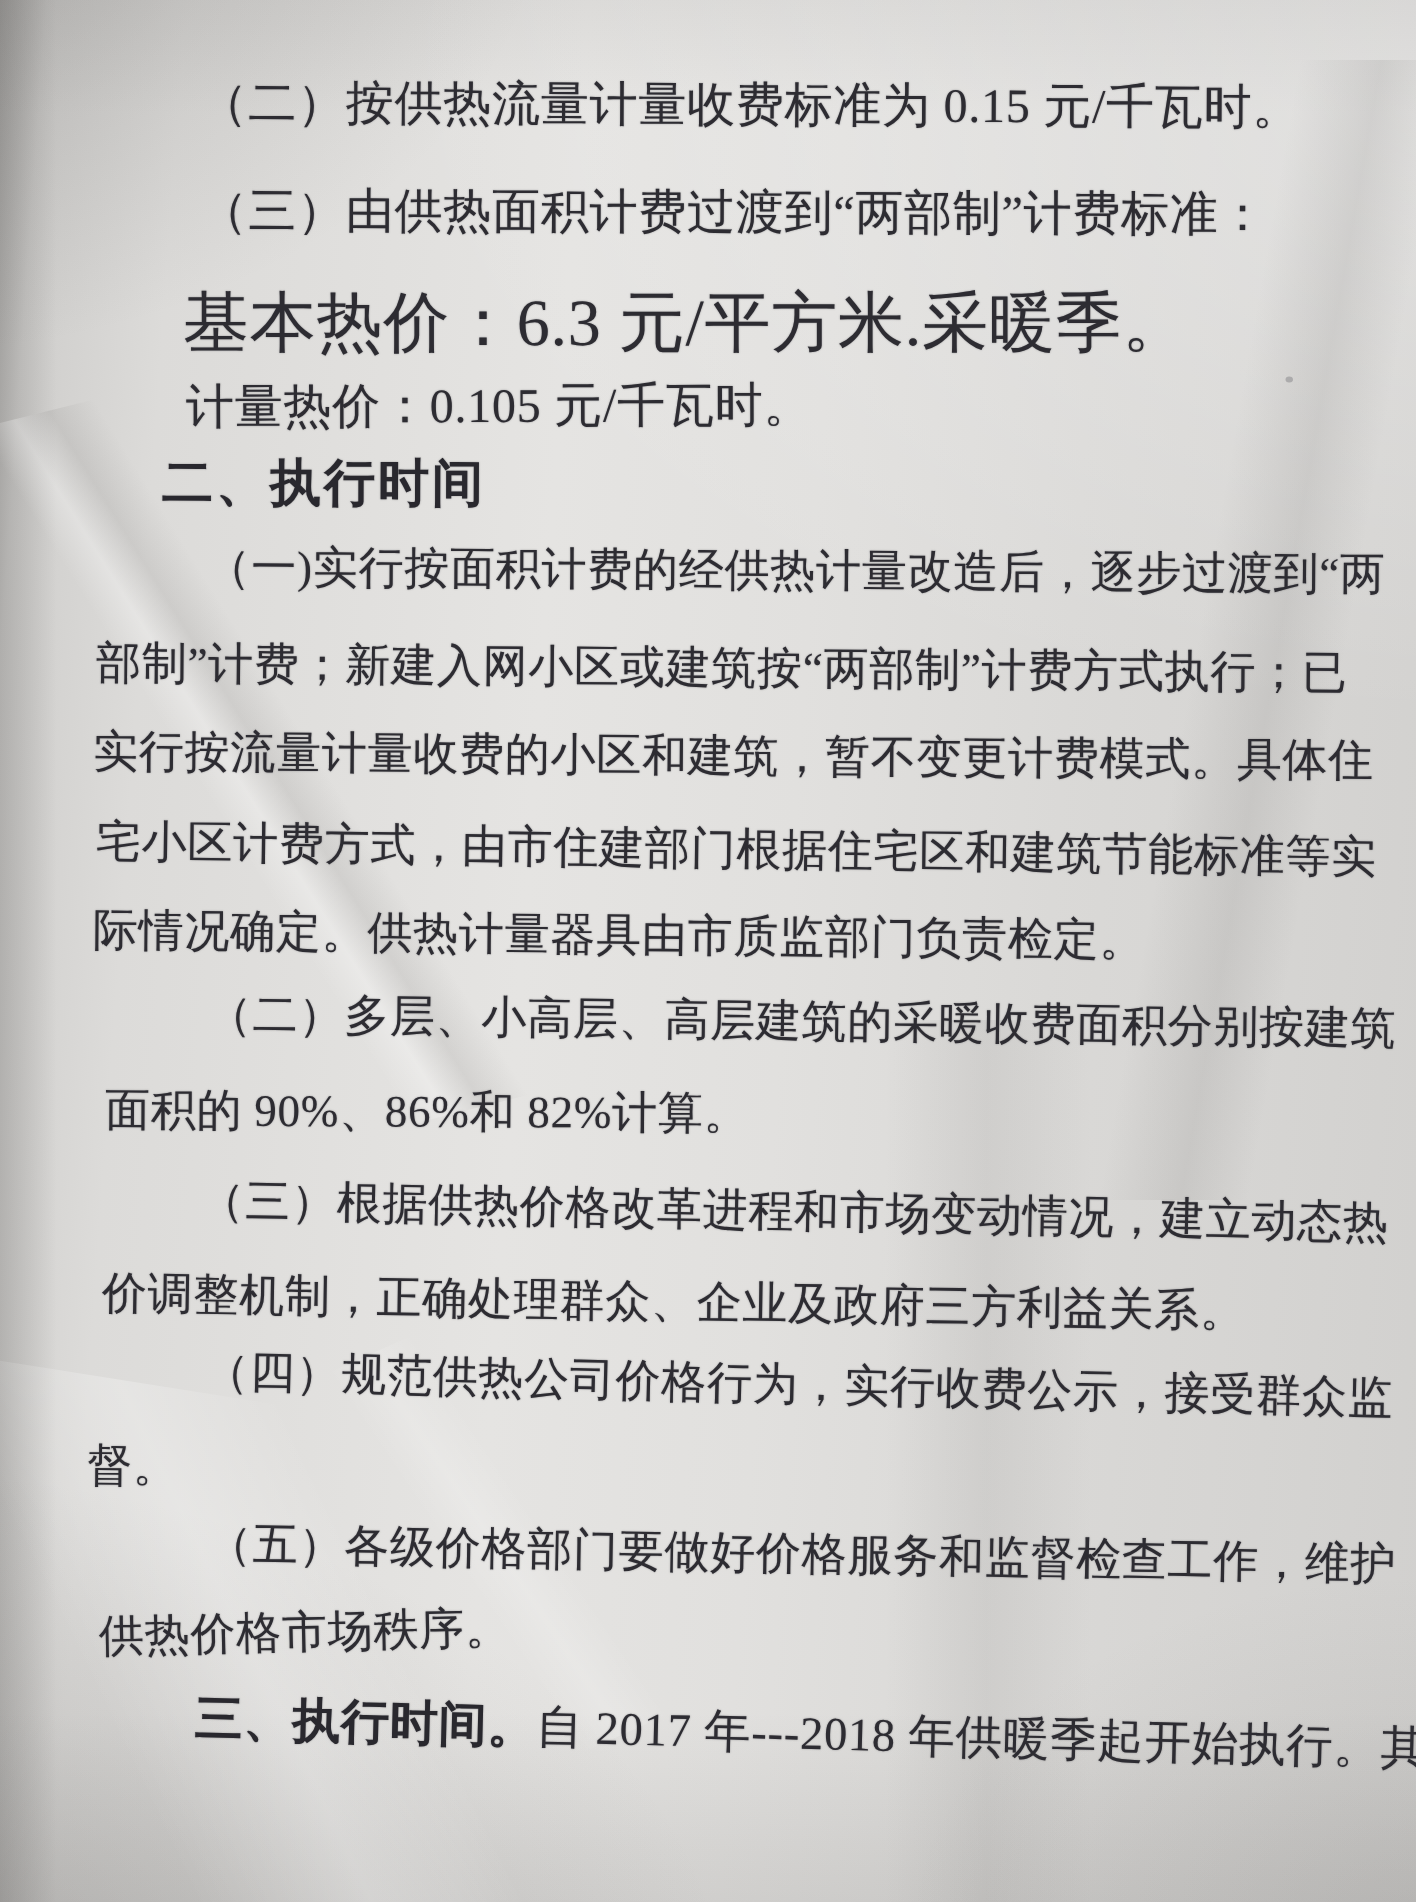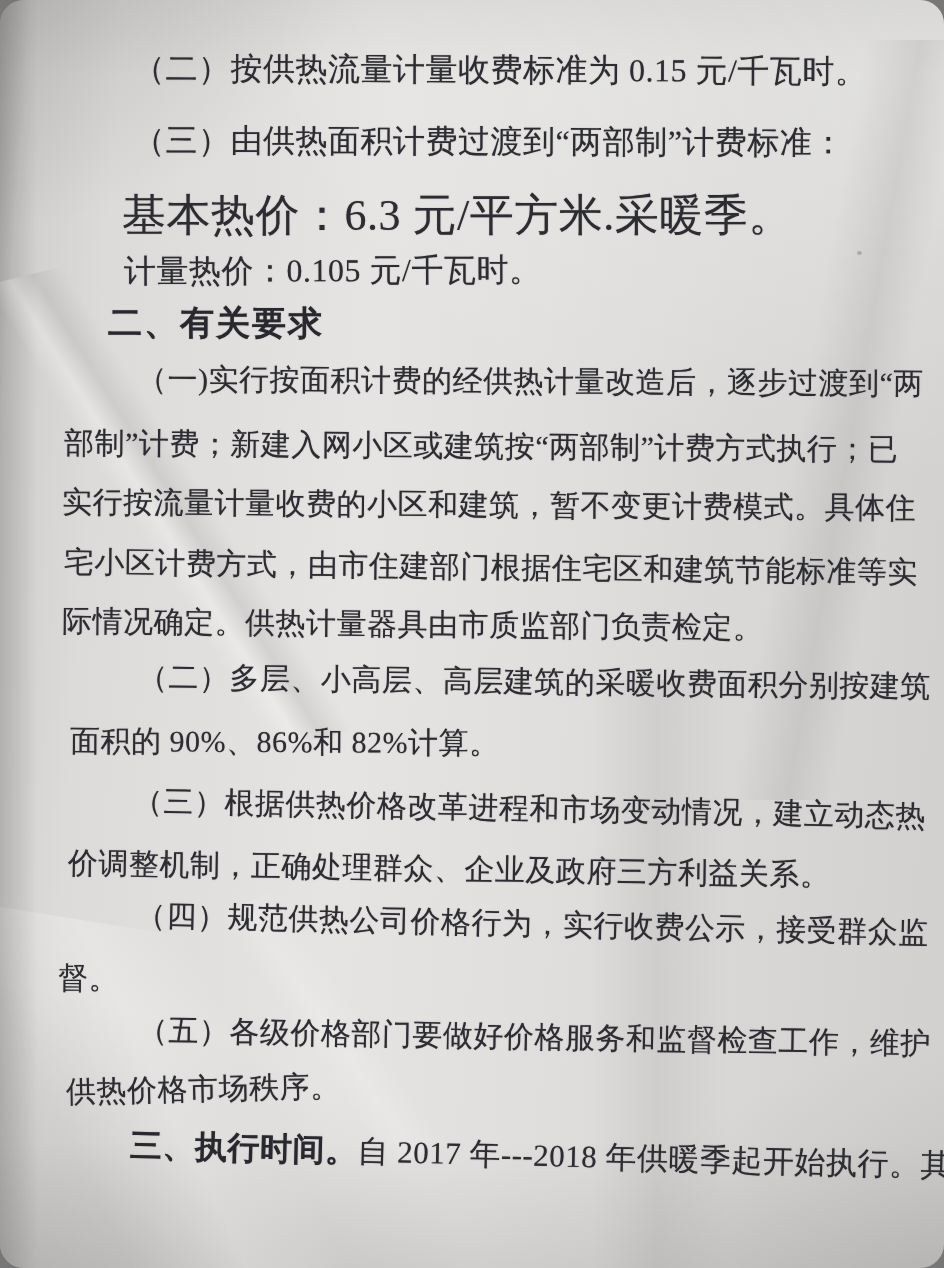--- a/index.html
+++ b/index.html
@@ -2,21 +2,20 @@
 <html><head>
 <meta charset="utf-8">
 <style>
   html, body { margin:0; padding:0; background:#777; }
   .photo {
     position:relative; width:944px; height:1268px; overflow:hidden;
     background:
       linear-gradient(94deg, #b5b4b2 0%, #cfcecc 3%, #dcdbd9 12%, #e5e4e2 38%,
                       #e1e0de 55%, #dad9d7 72%, #d5d4d2 88%, #d1d0ce 100%);
     font-family:"Liberation Serif","DejaVu Serif",serif;
-    border-radius:24px;
   }
   .shade {
     position:absolute; inset:0; pointer-events:none;
     background:
       radial-gradient(130% 55% at 105% 5%, rgba(255,255,255,.32), rgba(255,255,255,0) 60%),
       radial-gradient(85% 45% at -8% -6%, rgba(92,90,88,.26), rgba(92,90,88,0) 55%),
       radial-gradient(110% 50% at -12% 106%, rgba(92,90,88,.28), rgba(92,90,88,0) 58%),
       radial-gradient(60% 32% at 100% 102%, rgba(108,106,104,.15), rgba(108,106,104,0) 60%),
       linear-gradient(180deg, rgba(118,116,114,.10) 0%, rgba(118,116,114,0) 6%,
                       rgba(118,116,114,0) 90%, rgba(108,106,104,.15) 100%),
@@ -78,21 +77,21 @@
   <div class="crease crease-3"></div>
   <div class="crease crease-4"></div>
   <div class="crease crease-5"></div>
   <div class="speck"></div>
 
   <div class="ln l0">（二）按供热流量计量收费标准为 0.15 元/千瓦时。</div>
   <div class="ln l1">（三）由供热面积计费过渡到“两部制”计费标准：</div>
   <div class="ln l2">基本热价：6.3 元/平方米.采暖季。</div>
   <div class="ln l3">计量热价：0.105 元/千瓦时。</div>
 
-  <div class="ln l4 hei">二、有关要求</div>
+  <div class="ln l4 hei">二、执行时间</div>
 
   <div class="ln l5">（一)实行按面积计费的经供热计量改造后，逐步过渡到“两</div>
   <div class="ln l6">部制”计费；新建入网小区或建筑按“两部制”计费方式执行；已</div>
   <div class="ln l7">实行按流量计量收费的小区和建筑，暂不变更计费模式。具体住</div>
   <div class="ln l8">宅小区计费方式，由市住建部门根据住宅区和建筑节能标准等实</div>
   <div class="ln l9">际情况确定。供热计量器具由市质监部门负责检定。</div>
 
   <div class="ln l10">（二）多层、小高层、高层建筑的采暖收费面积分别按建筑</div>
   <div class="ln l11">面积的 90%、86%和 82%计算。</div>
 

